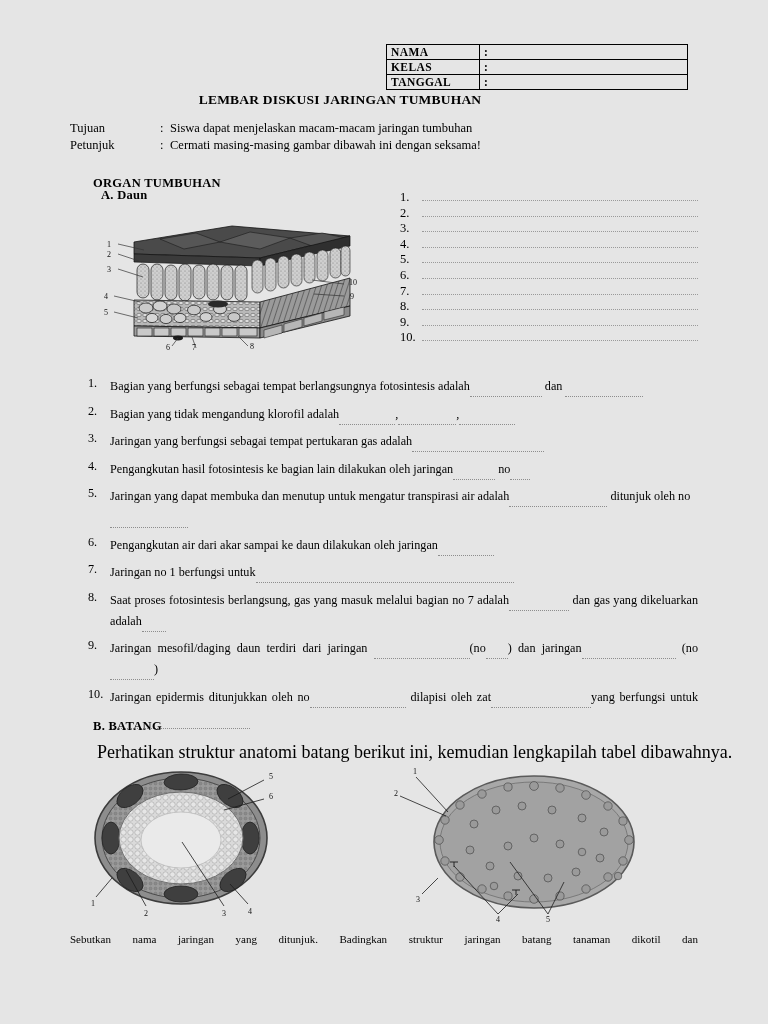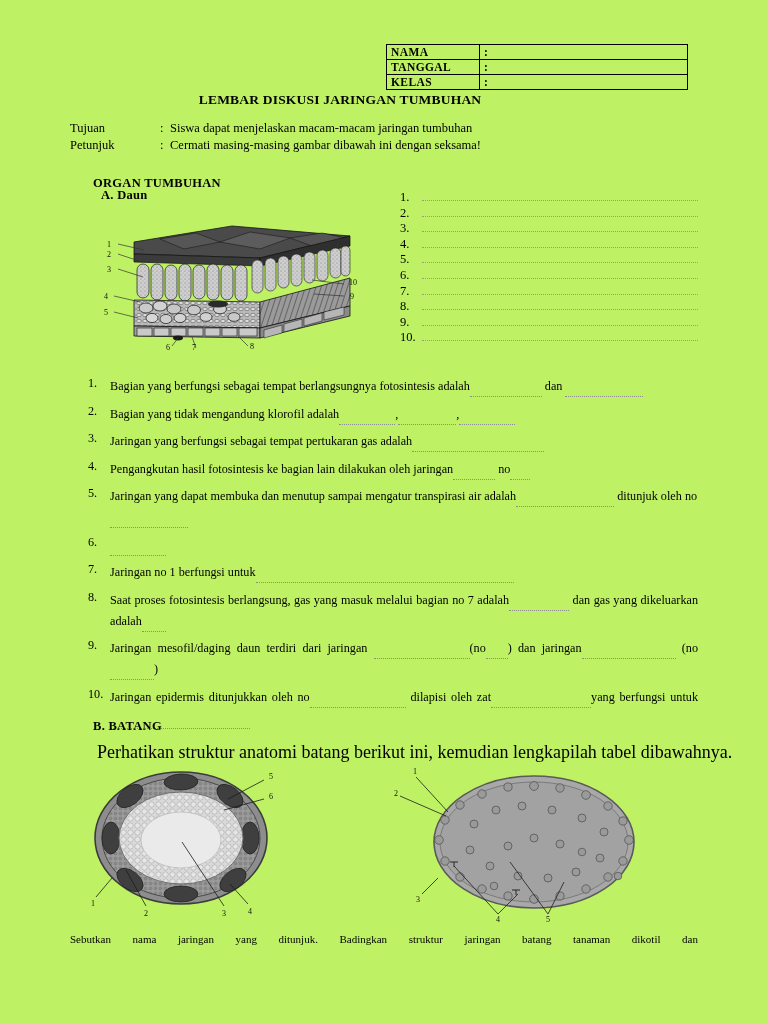--- a/index.html
+++ b/index.html
@@ -10,21 +10,21 @@
   }
   body {
     font-family: "Liberation Serif", "DejaVu Serif", serif;
     color: #000000;
   }
   #page {
     position: relative;
     width: 768px;
     height: 1024px;
     overflow: hidden;
-    background: #bef264;
+    background: #e5e5e5;
   }
 
   
   .ident-table {
     position: absolute;
     left: 386px;
     top: 44px;
     width: 302px;
     border-collapse: collapse;
     font-family: "Liberation Serif", serif;
@@ -183,25 +183,25 @@
 
 <div id="page">
 
   <table class="ident-table" id="ident-table">
     <tbody id="ident-body">
         <tr>
           <td class="lbl">NAMA</td>
           <td class="val">:</td>
         </tr>
         <tr>
-          <td class="lbl">TANGGAL</td>
+          <td class="lbl">KELAS</td>
           <td class="val">:</td>
         </tr>
         <tr>
-          <td class="lbl">KELAS</td>
+          <td class="lbl">TANGGAL</td>
           <td class="val">:</td>
         </tr>
       </tbody>
   </table>
 
   <div class="doc-title">LEMBAR DISKUSI JARINGAN TUMBUHAN</div>
 
   <div class="meta">
     <div class="meta-row">
       <span class="meta-key">Tujuan</span>
@@ -387,25 +387,25 @@
       <div class="q-item">
         <span class="q-num">3.</span>
         <span class="q-body nojust"><span>Jaringan yang berfungsi sebagai tempat pertukaran gas adalah</span><span class="dots-inline" style="width: 132px;"></span></span>
       </div>
       <div class="q-item">
         <span class="q-num">4.</span>
         <span class="q-body nojust"><span>Pengangkutan hasil fotosintesis ke bagian lain dilakukan oleh jaringan</span><span class="dots-inline" style="width: 42px;"></span><span> no</span><span class="dots-inline" style="width: 20px;"></span></span>
       </div>
       <div class="q-item">
         <span class="q-num">5.</span>
-        <span class="q-body nojust"><span>Jaringan yang dapat membuka dan menutup sampai mengatur transpirasi air adalah</span><span class="dots-inline" style="width: 98px;"></span><span> ditunjuk oleh no</span><span class="dots-inline" style="width: 78px;"></span></span>
+        <span class="q-body nojust"><span>Jaringan yang dapat membuka dan menutup untuk mengatur transpirasi air adalah</span><span class="dots-inline" style="width: 98px;"></span><span> ditunjuk oleh no</span><span class="dots-inline" style="width: 78px;"></span></span>
       </div>
       <div class="q-item">
         <span class="q-num">6.</span>
-        <span class="q-body nojust"><span class="dots-inline" style="width: 56px;"></span></span>
+        <span class="q-body nojust"><span>Pengangkutan air dari akar sampai ke daun dilakukan oleh jaringan</span><span class="dots-inline" style="width: 56px;"></span></span>
       </div>
       <div class="q-item">
         <span class="q-num">7.</span>
         <span class="q-body nojust"><span>Jaringan no 1 berfungsi untuk</span><span class="dots-inline" style="width: 258px;"></span></span>
       </div>
       <div class="q-item">
         <span class="q-num">8.</span>
         <span class="q-body"><span>Saat proses fotosintesis berlangsung, gas yang masuk melalui bagian no 7 adalah</span><span class="dots-inline" style="width: 60px;"></span><span> dan gas yang dikeluarkan adalah</span><span class="dots-inline" style="width: 24px;"></span></span>
       </div>
       <div class="q-item">

